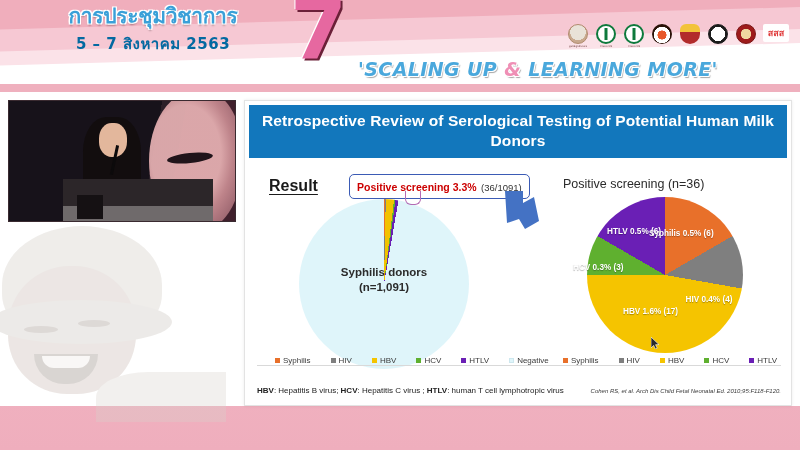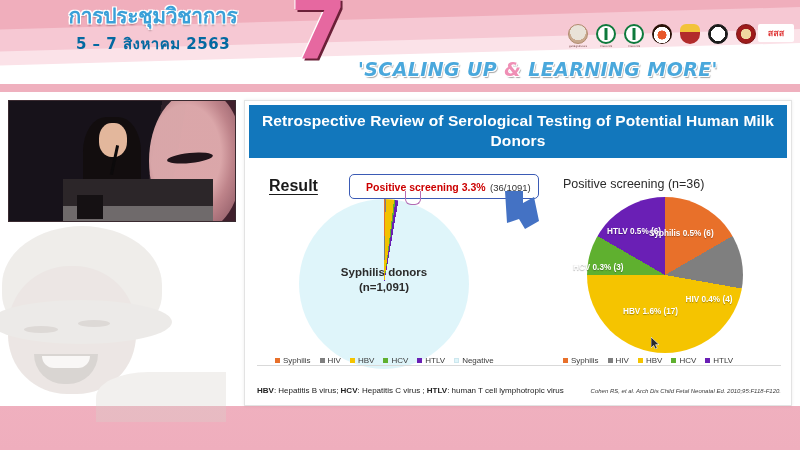--- a/index.html
+++ b/index.html
@@ -119,21 +119,21 @@
   .lg2 .mark { background: #ffffff; border: 2px solid #0d7a3c; position: relative; }
   .lg2 .mark::after { content:""; position:absolute; left:50%; top:14%; transform:translateX(-50%); width:3px; height:12px; background:#0d7a3c; }
   .lg3 .mark { background: #ffffff; border: 2px solid #0d7a3c; position: relative; }
   .lg3 .mark::after { content:""; position:absolute; left:50%; top:14%; transform:translateX(-50%); width:3px; height:12px; background:#0d7a3c; }
   .lg4 .mark { background: radial-gradient(circle at 50% 55%, #e8582a 0 30%, #ffffff 31% 55%, #2a1208 56% 100%); }
   .lg5 .mark { background: linear-gradient(180deg,#f2c33a 0 40%, #b22b2b 41% 100%); border-radius: 6px 6px 50% 50%; }
   .lg6 .mark { background: radial-gradient(circle at 50% 50%, #ffffff 0 55%, #1b1b1b 56% 100%); border: 1px solid #1b1b1b; }
   .lg7 .mark { background: radial-gradient(circle at 50% 50%, #f0d9a0 0 40%, #9e1b1b 41% 100%); border: 1px solid #7a1414; }
   .lg8 { width: 28px; }
   .lg8 .mark {
-    width: 36px; height: 18px; border-radius: 2px; background: #ffffff;
+    width: 26px; height: 18px; border-radius: 2px; background: #ffffff;
     color: #e03a3a; font-family: "DejaVu Sans", sans-serif; font-weight: bold;
     font-size: 9px; line-height: 18px; text-align: center;
   }
 
   
   .video-thumb {
     position: absolute; left: 8px; top: 100px; width: 228px; height: 122px;
     background: #120d10;
     overflow: hidden;
     border: 1px solid #3a2a30;
@@ -220,21 +220,21 @@
   }
 
   .callout {
     position: absolute; left: 104px; top: 73px;
     border: 1.4px solid #3b5bb5; border-radius: 5px;
     background: #ffffff;
     padding: 2px 7px 3px 7px;
     white-space: nowrap;
     z-index: 6;
   }
-  .callout .pct { color: #cc0000; font-weight: bold; font-size: 10.5px; margin-left: 9px; }
+  .callout .pct { color: #cc0000; font-weight: bold; font-size: 10.5px; }
   .callout .frac { color: #333333; font-size: 9.5px; }
 
   .callout-leg {
     position: absolute; left: 160px; top: 90px; width: 16px; height: 14px;
     border-left: 1.3px solid #b46bb4; border-right: 1.3px solid #b46bb4;
     border-bottom: 1.3px solid #b46bb4; border-radius: 0 0 6px 6px;
     z-index: 6;
   }
 
   .blue-arrow {
@@ -294,21 +294,21 @@
   .seg-hiv      { left: 120px; top: 86px; width: 48px; margin-top: 12px; }
   .seg-hbv      { left: 58px; top: 110px; width: 54px; }
   .seg-hcv      { left: 8px;  top: 66px; width: 44px; }
   .seg-htlv     { left: 42px; top: 30px; width: 46px; }
 
   .cursor-arrow { position: absolute; left: 86px; top: 140px; width: 9px; height: 12px; }
 
   
   .legend {
     position: absolute;
-    display: flex; align-items: center; gap: 9px;
+    display: flex; align-items: center; gap: 20px;
     font-size: 8px; color: #3a3a3a;
   }
   .legend-left  { left: 30px; top: 255px; }
   .legend-right { left: 318px; top: 255px; }
   .lg-item { display: flex; align-items: center; gap: 3px; white-space: nowrap; }
   .lg-sw { width: 5px; height: 5px; display: inline-block; }
 
   
   .footnote {
     position: absolute; left: 12px; right: 10px; bottom: 10px;

